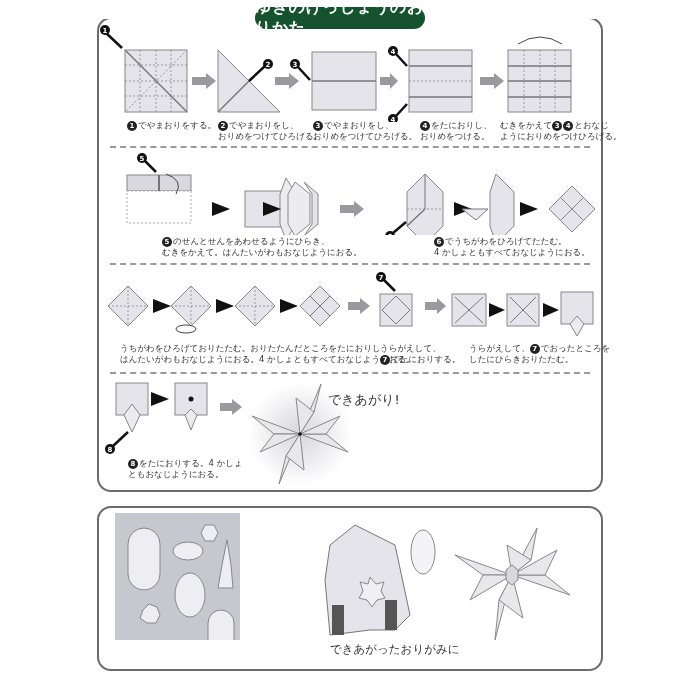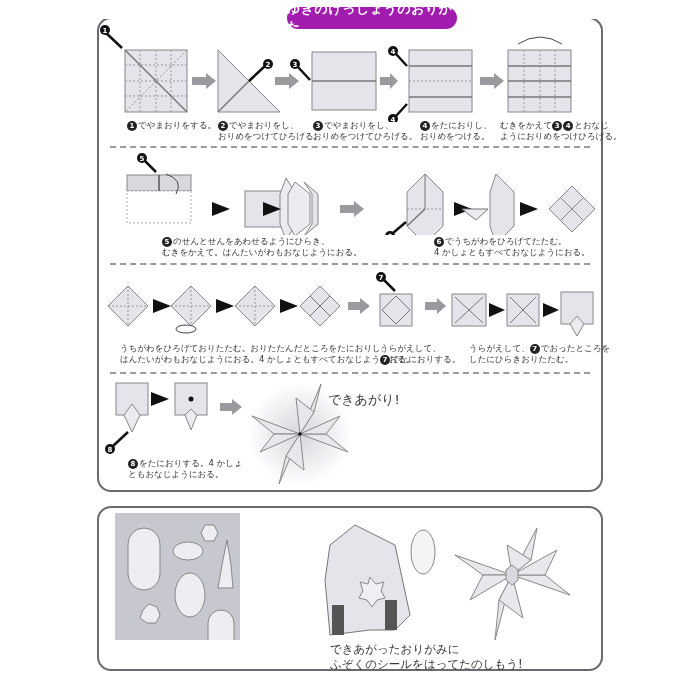--- a/index.html
+++ b/index.html
@@ -1,21 +1,21 @@
 <!DOCTYPE html>
 <html><head>
 <meta charset="utf-8">
 <style>
   * { box-sizing: border-box; margin: 0; padding: 0; }
   html, body { width: 700px; height: 700px; background: #ffffff; overflow: hidden; }
   body { position: relative; font-family: "DejaVu Sans", sans-serif; color: #333; }
   .panel { position: absolute; border: 2px solid #6a6a72; border-radius: 14px; background: #fff; }
   #panel-top { left: 97px; top: 17px; width: 506px; height: 475px; }
   #panel-bottom { left: 97px; top: 506px; width: 506px; height: 165px; }
-  .title-pill { position: absolute; left: 255px; top: 7px; width: 170px; height: 22px; background: #a21caf; border-radius: 12px; color: #fff; font-size: 13px; font-weight: bold; display: flex; align-items: center; justify-content: center; letter-spacing: 0.5px; z-index: 3; margin-left: 32px; }
+  .title-pill { position: absolute; left: 255px; top: 7px; width: 170px; height: 22px; background: #14532d; border-radius: 12px; color: #fff; font-size: 16px; font-weight: bold; display: flex; align-items: center; justify-content: center; letter-spacing: 0.5px; z-index: 3; }
   .title-line { position: absolute; left: 97px; top: 17px; width: 506px; height: 2px; background: #fff; z-index: 2; }
   .divider { position: absolute; left: 110px; width: 480px; border-top: 2px dashed #9a9aa2; height: 0; }
   .cap { position: absolute; font-size: 8.5px; line-height: 11px; color: #333; white-space: nowrap; padding-left: 12px; }
   .num { display: inline-block; width: 10px; height: 10px; border-radius: 50%; background: #222; color: #fff; font-size: 7px; line-height: 10px; text-align: center; font-weight: bold; vertical-align: middle; margin-right: 1px; }
   .fig { position: absolute; }
   .done-text { position: absolute; font-size: 13px; color: #333; }
   .bottom-cap { position: absolute; left: 330px; top: 642px; width: 220px; text-align: left; font-size: 11.5px; line-height: 15px; color: #333; }
 </style>
 </head>
 <body>
@@ -262,13 +262,13 @@
       <polygon points="197,55 216,40 192,25"></polygon>
     <polygon points="197,55 255,75 230,55"></polygon>
       <polygon points="197,55 230,55 242,30"></polygon>
     <polygon points="197,55 180,120 184,80"></polygon>
       <polygon points="197,55 184,80 208,98"></polygon>
     <polygon points="197,55 140,35 168,55"></polygon>
       <polygon points="197,55 168,55 155,80"></polygon>
   </g>
   <polygon points="191,50 197,45 203,50 203,60 197,65 191,60" fill="#d8d8de" stroke="#888"></polygon>
 </svg>
-<div class="bottom-cap"><span>できあがったおりがみに</span><br><span>ふぞくのシールをはってたのしもう!</span></div>
+<div class="bottom-cap"><span>できあがったおりがみに</span><br></div>
 
 </body></html>

